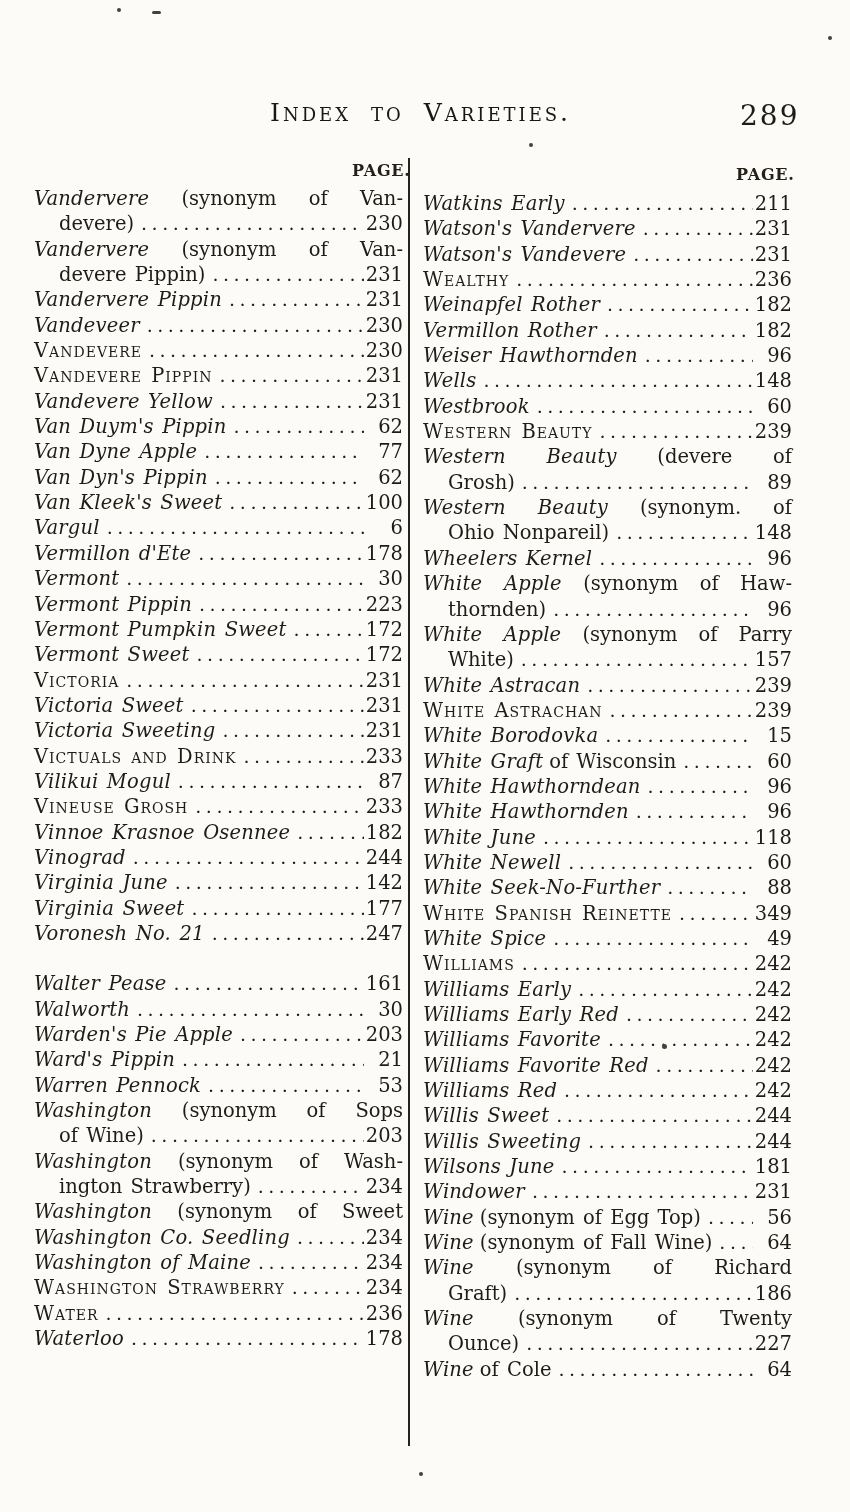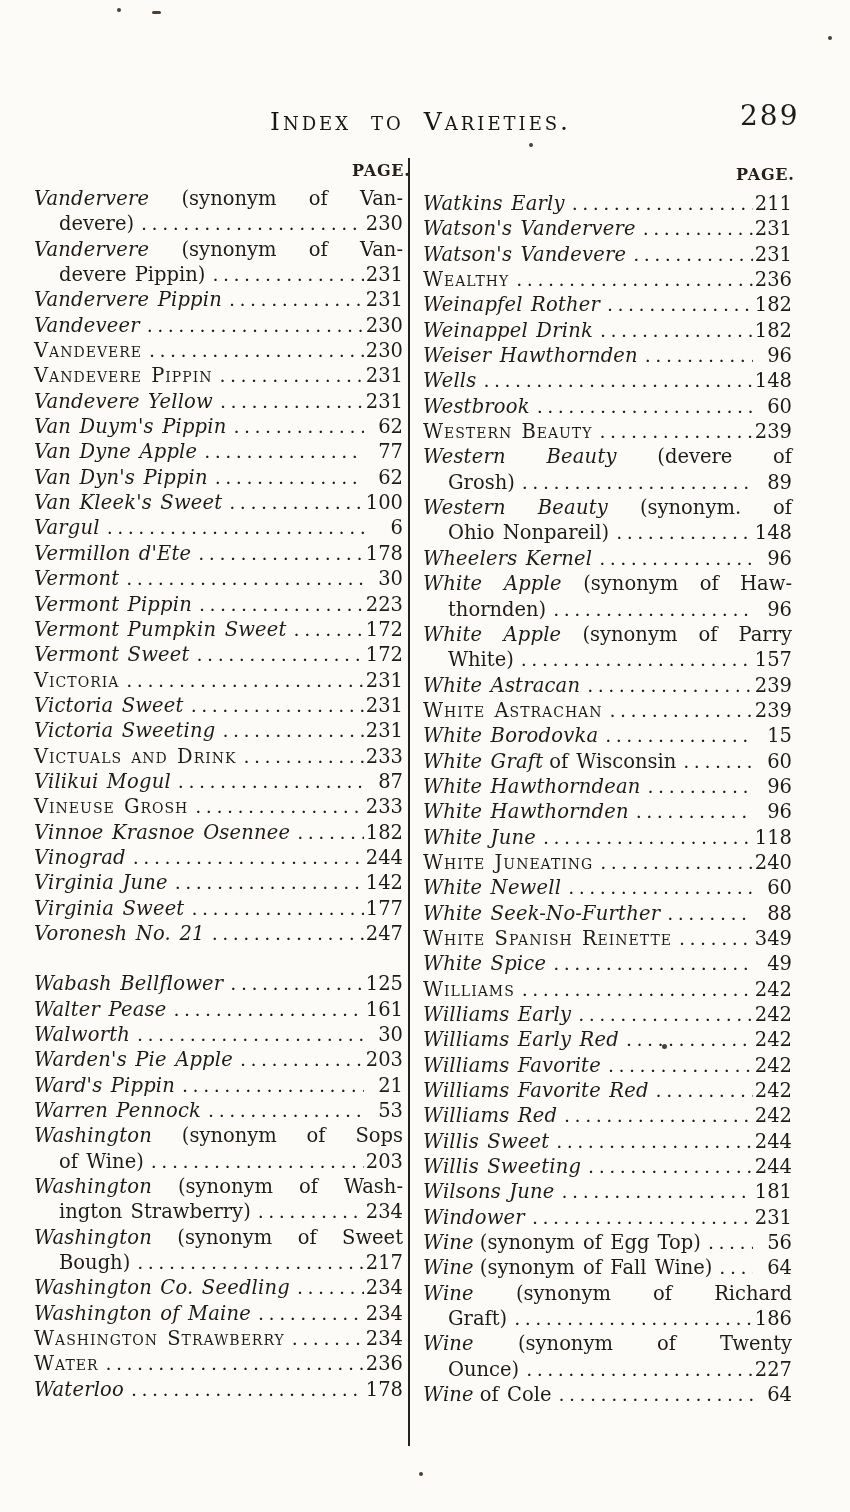--- a/index.html
+++ b/index.html
@@ -9,21 +9,20 @@
     font-family:"DejaVu Serif", serif;
     color:#1f1c18;
     position:relative;
     overflow:hidden;
   }
   .page-title {
     position:absolute; left:270px; top:98px;
     font-size:25px; font-variant:small-caps;
     letter-spacing:3px; word-spacing:9px;
     color:#191613;
-    margin-top:9px;
   }
   .folio {
     position:absolute; left:740px; top:99px;
     font-size:28px; letter-spacing:2px;
   }
   .col-label {
     position:absolute;
     font-size:16px; font-weight:bold;
     letter-spacing:0.8px; color:#242019;
   }
@@ -273,27 +272,20 @@
       <div class="entry it">
         <div class="l1 flex">
           <span class="name">Voronesh No. 21</span>
           <span class="leader"></span>
           <span class="pg">247</span>
         </div>
       </div>
       <div class="spacer"></div>
       <div class="entry it">
         <div class="l1 flex">
-          <span class="name">Wabash Bellflower</span>
-          <span class="leader"></span>
-          <span class="pg">125</span>
-        </div>
-      </div>
-      <div class="entry it">
-        <div class="l1 flex">
           <span class="name">Walter Pease</span>
           <span class="leader"></span>
           <span class="pg">161</span>
         </div>
       </div>
       <div class="entry it">
         <div class="l1 flex">
           <span class="name">Walworth</span>
           <span class="leader"></span>
           <span class="pg">30</span>
@@ -331,25 +323,20 @@
       <div class="entry it">
         <div class="l1 justify"><span class="name">Washington</span> <span class="tail">(synonym of Wash-</span></div>
         <div class="l2">
           <span class="tail">ington Strawberry)</span>
           <span class="leader"></span>
           <span class="pg">234</span>
         </div>
       </div>
       <div class="entry it">
         <div class="l1 justify"><span class="name">Washington</span> <span class="tail">(synonym of Sweet</span></div>
-        <div class="l2">
-          <span class="tail">Bough)</span>
-          <span class="leader"></span>
-          <span class="pg">217</span>
-        </div>
       </div>
       <div class="entry it">
         <div class="l1 flex">
           <span class="name">Washington Co. Seedling</span>
           <span class="leader"></span>
           <span class="pg">234</span>
         </div>
       </div>
       <div class="entry it">
         <div class="l1 flex">
@@ -411,21 +398,21 @@
       </div>
       <div class="entry it">
         <div class="l1 flex">
           <span class="name">Weinapfel Rother</span>
           <span class="leader"></span>
           <span class="pg">182</span>
         </div>
       </div>
       <div class="entry it">
         <div class="l1 flex">
-          <span class="name">Weinappel Drink</span>
+          <span class="name">Vermillon Rother</span>
           <span class="leader"></span>
           <span class="pg">182</span>
         </div>
       </div>
       <div class="entry it">
         <div class="l1 flex">
           <span class="name">Weiser Hawthornden</span>
           <span class="leader"></span>
           <span class="pg">96</span>
         </div>
@@ -531,27 +518,20 @@
           <span class="name">White Hawthornden</span>
           <span class="leader"></span>
           <span class="pg">96</span>
         </div>
       </div>
       <div class="entry it">
         <div class="l1 flex">
           <span class="name">White June</span>
           <span class="leader"></span>
           <span class="pg">118</span>
-        </div>
-      </div>
-      <div class="entry sc">
-        <div class="l1 flex">
-          <span class="name">White Juneating</span>
-          <span class="leader"></span>
-          <span class="pg">240</span>
         </div>
       </div>
       <div class="entry it">
         <div class="l1 flex">
           <span class="name">White Newell</span>
           <span class="leader"></span>
           <span class="pg">60</span>
         </div>
       </div>
       <div class="entry it">

